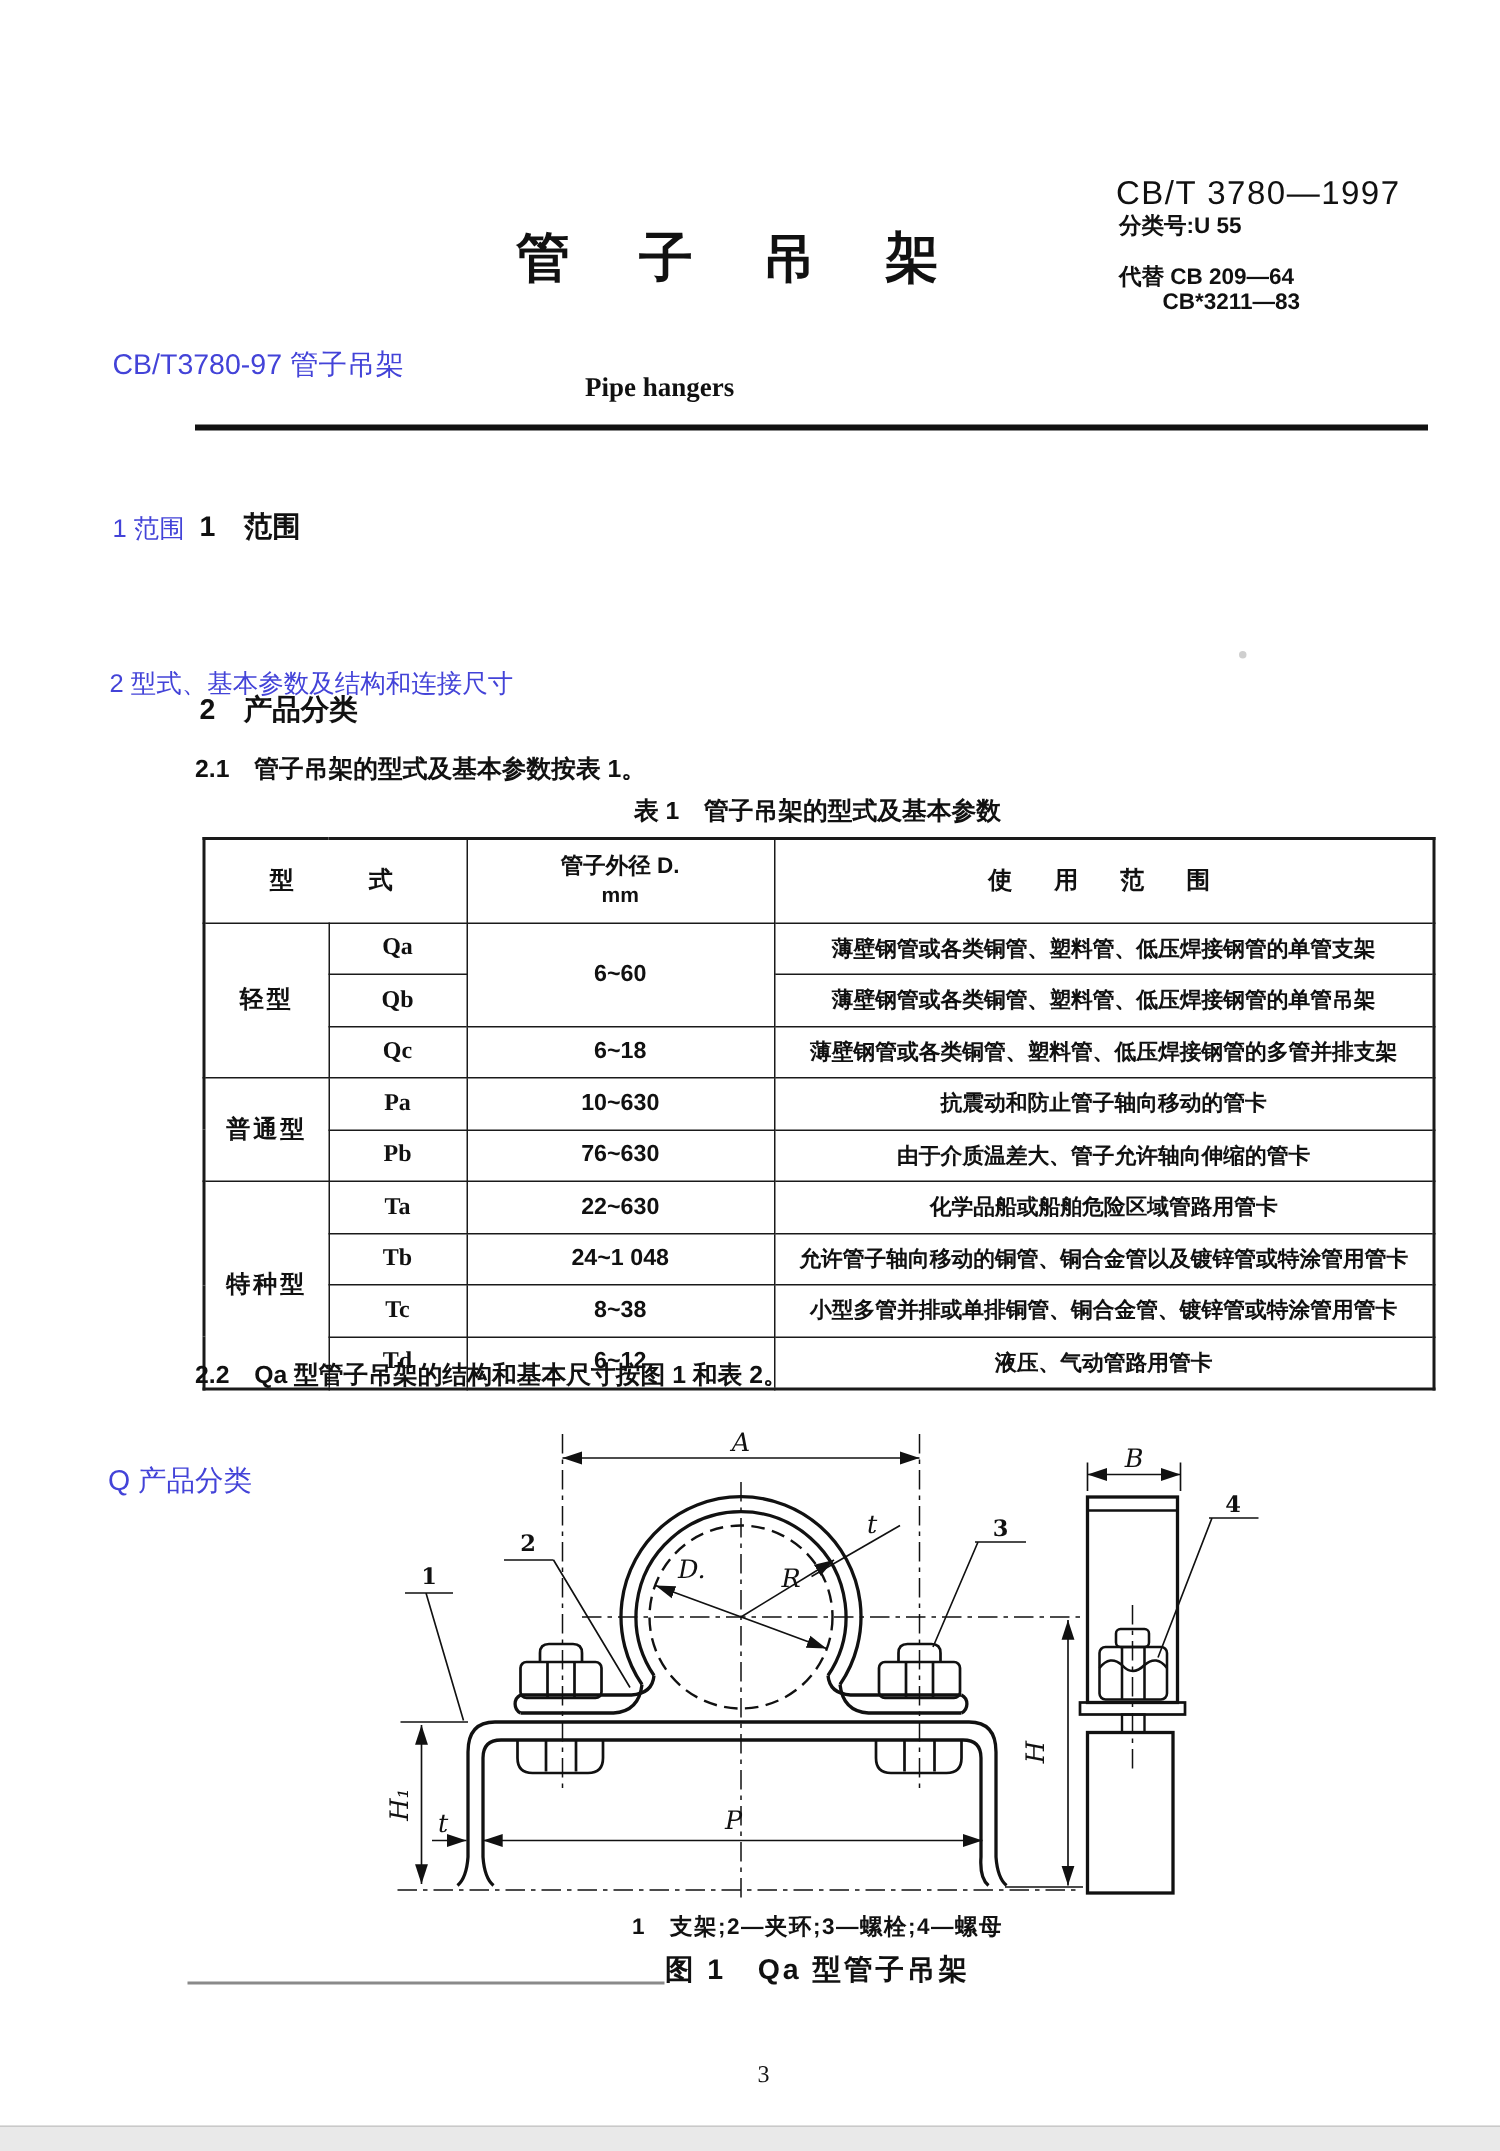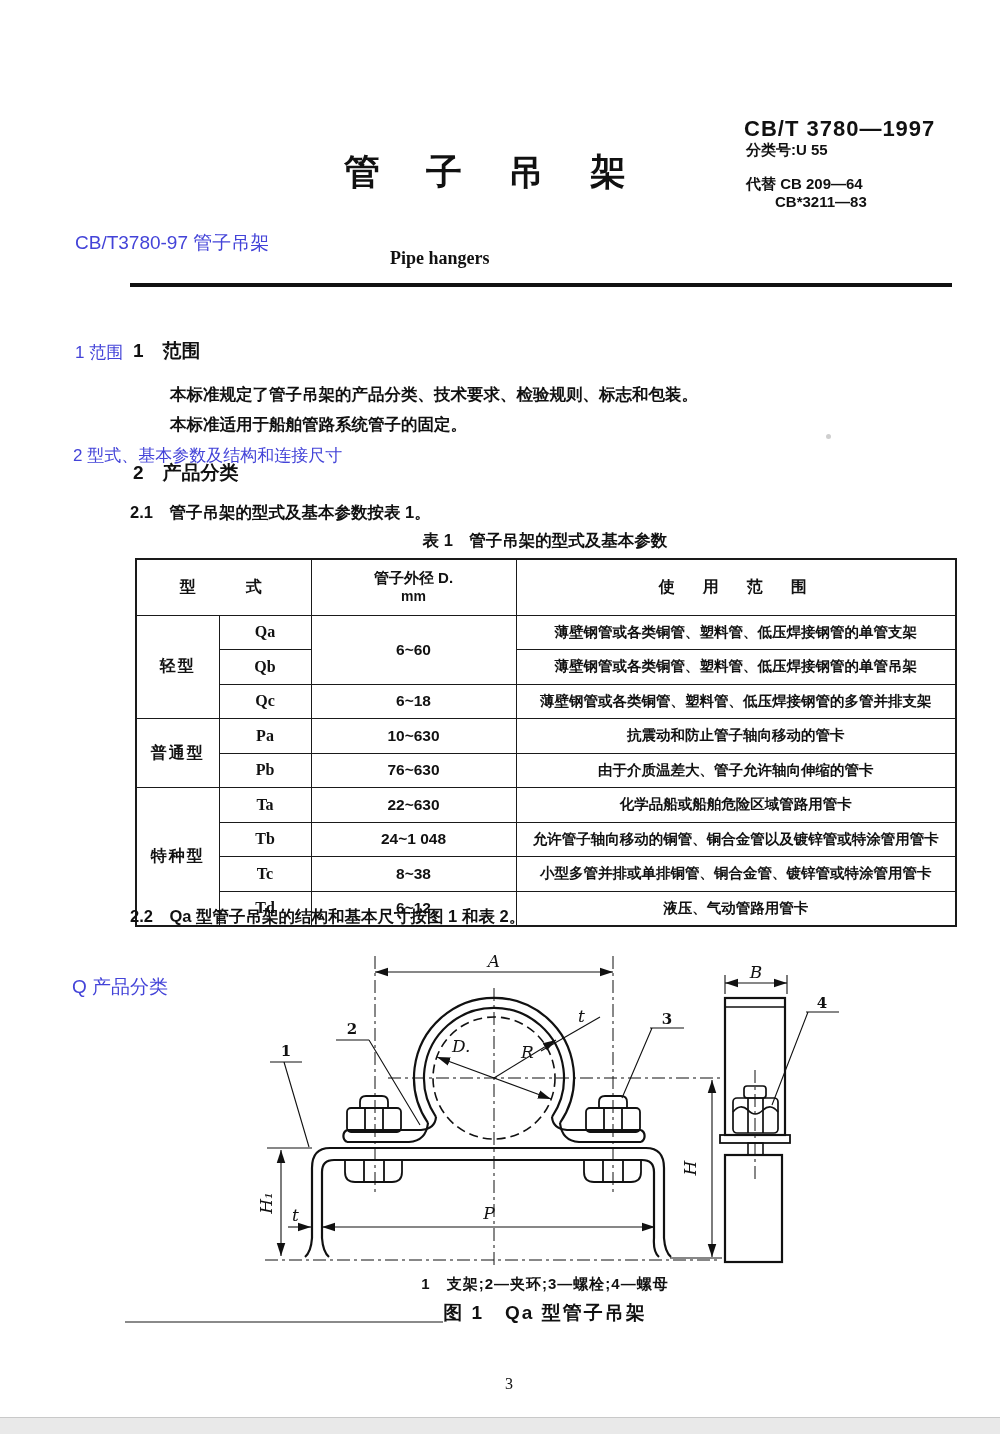--- a/index.html
+++ b/index.html
@@ -3,21 +3,21 @@
 <meta charset="utf-8">
 <style>
   html,body{margin:0;padding:0;background:#ffffff;}
   .page{position:relative;width:1000px;height:1434px;background:#fff;overflow:hidden;
         font-family:"Liberation Sans",sans-serif;color:#111;}
   .abs{position:absolute;}
   .wm{font-weight:bold;color:#d2d2d2;opacity:.65;letter-spacing:3px;font-size:78px;}
   .orgline{font-size:23px;font-weight:700;letter-spacing:2px;}
   .doctitle{font-size:36px;font-weight:700;letter-spacing:18px;}
   .entitle{font-family:"Liberation Serif",serif;font-size:18px;font-weight:700;}
-  .stdno{font-size:22px;font-weight:700;letter-spacing:1px;}
+  .stdno{font-size:22px;font-weight:400;letter-spacing:1px;}
   .meta{font-size:15px;font-weight:600;}
   .bluelink{color:#4343d8;}
   .lk1{font-size:19px;}
   .lk2{font-size:17px;}
   .rule{background:#111;height:4px;}
   .h1{font-size:19px;font-weight:700;}
   .body-t{font-size:16.5px;font-weight:600;}
   .tbl-title{font-size:16.5px;font-weight:700;}
   table.spec{border-collapse:collapse;table-layout:fixed;width:820px;}
   table.spec td,table.spec th{border:1.5px solid #1a1a1a;padding:0 4px;text-align:center;
@@ -51,22 +51,20 @@
   <div class="abs meta" style="left:746px;top:141px;">分类号:U 55</div>
   <div class="abs meta" style="left:746px;top:175px;">代替 CB 209—64</div>
   <div class="abs meta" style="left:775px;top:193px;">CB*3211—83</div>
 
   <a class="abs bluelink lk1" style="left:75px;top:230px;text-decoration:none;z-index:3;" href="#">CB/T3780-97 管子吊架</a>
 
   <div class="abs rule" style="left:130px;top:283px;width:822px;"></div>
 
   <a class="abs bluelink lk2" style="left:75px;top:341px;text-decoration:none;" href="#">1 范围</a>
   <div class="abs h1" style="left:133px;top:338px;">1　范围</div>
-  <div class="abs body-t" style="left:170px;top:384px;">本标准规定了管子吊架的产品分类、技术要求、检验规则、标志和包装。</div>
-  <div class="abs body-t" style="left:170px;top:414px;">本标准适用于船舶管路系统管子的固定。</div>
 
   <div class="abs dot-artifact" style="left:826px;top:434px;"></div>
 
   <a class="abs bluelink lk2" style="left:73px;top:444px;text-decoration:none;z-index:3;" href="#">2 型式、基本参数及结构和连接尺寸</a>
   <div class="abs h1" style="left:133px;top:460px;">2　产品分类</div>
   <div class="abs body-t" style="left:130px;top:502px;">2.1　管子吊架的型式及基本参数按表 1。</div>
 
   <div class="abs tbl-title" style="left:135px;top:530px;width:820px;text-align:center;">表 1　管子吊架的型式及基本参数</div>
 
   <div class="abs" style="left:135px;top:558px;">

